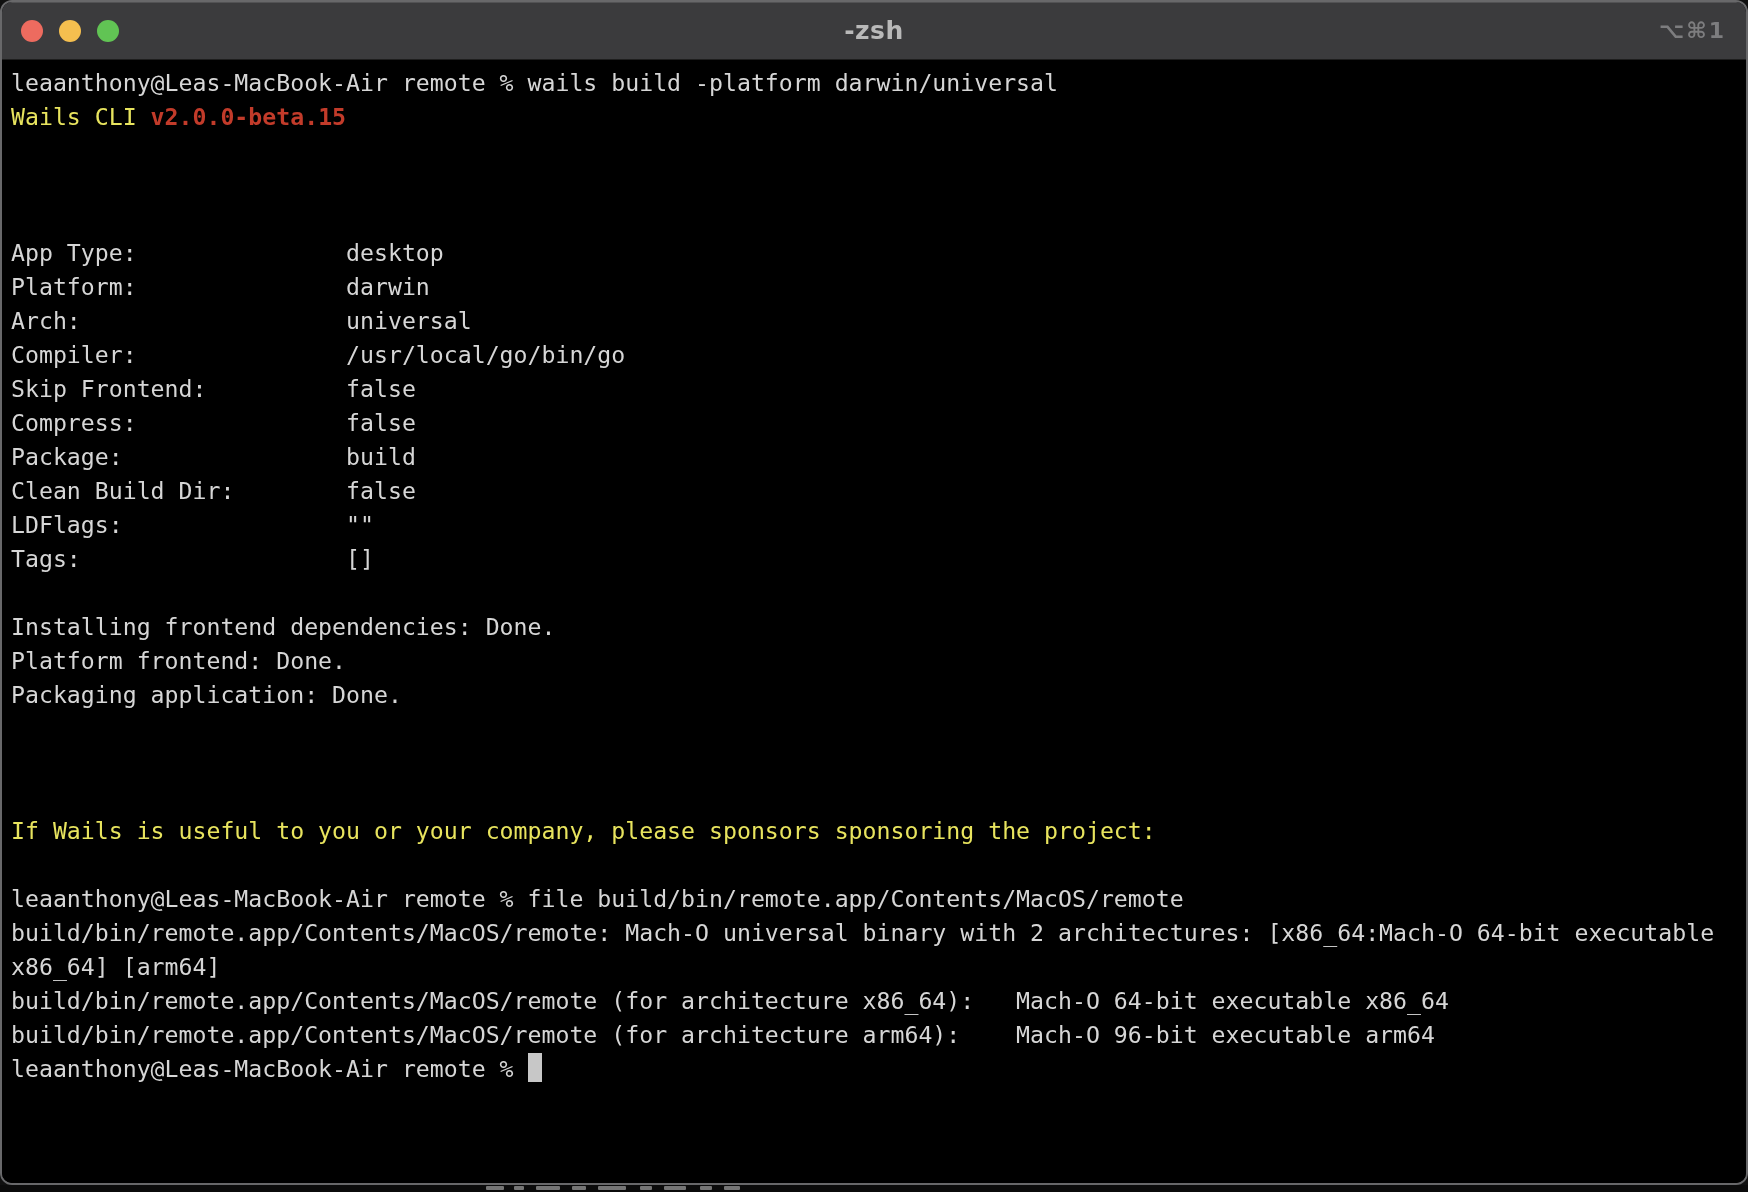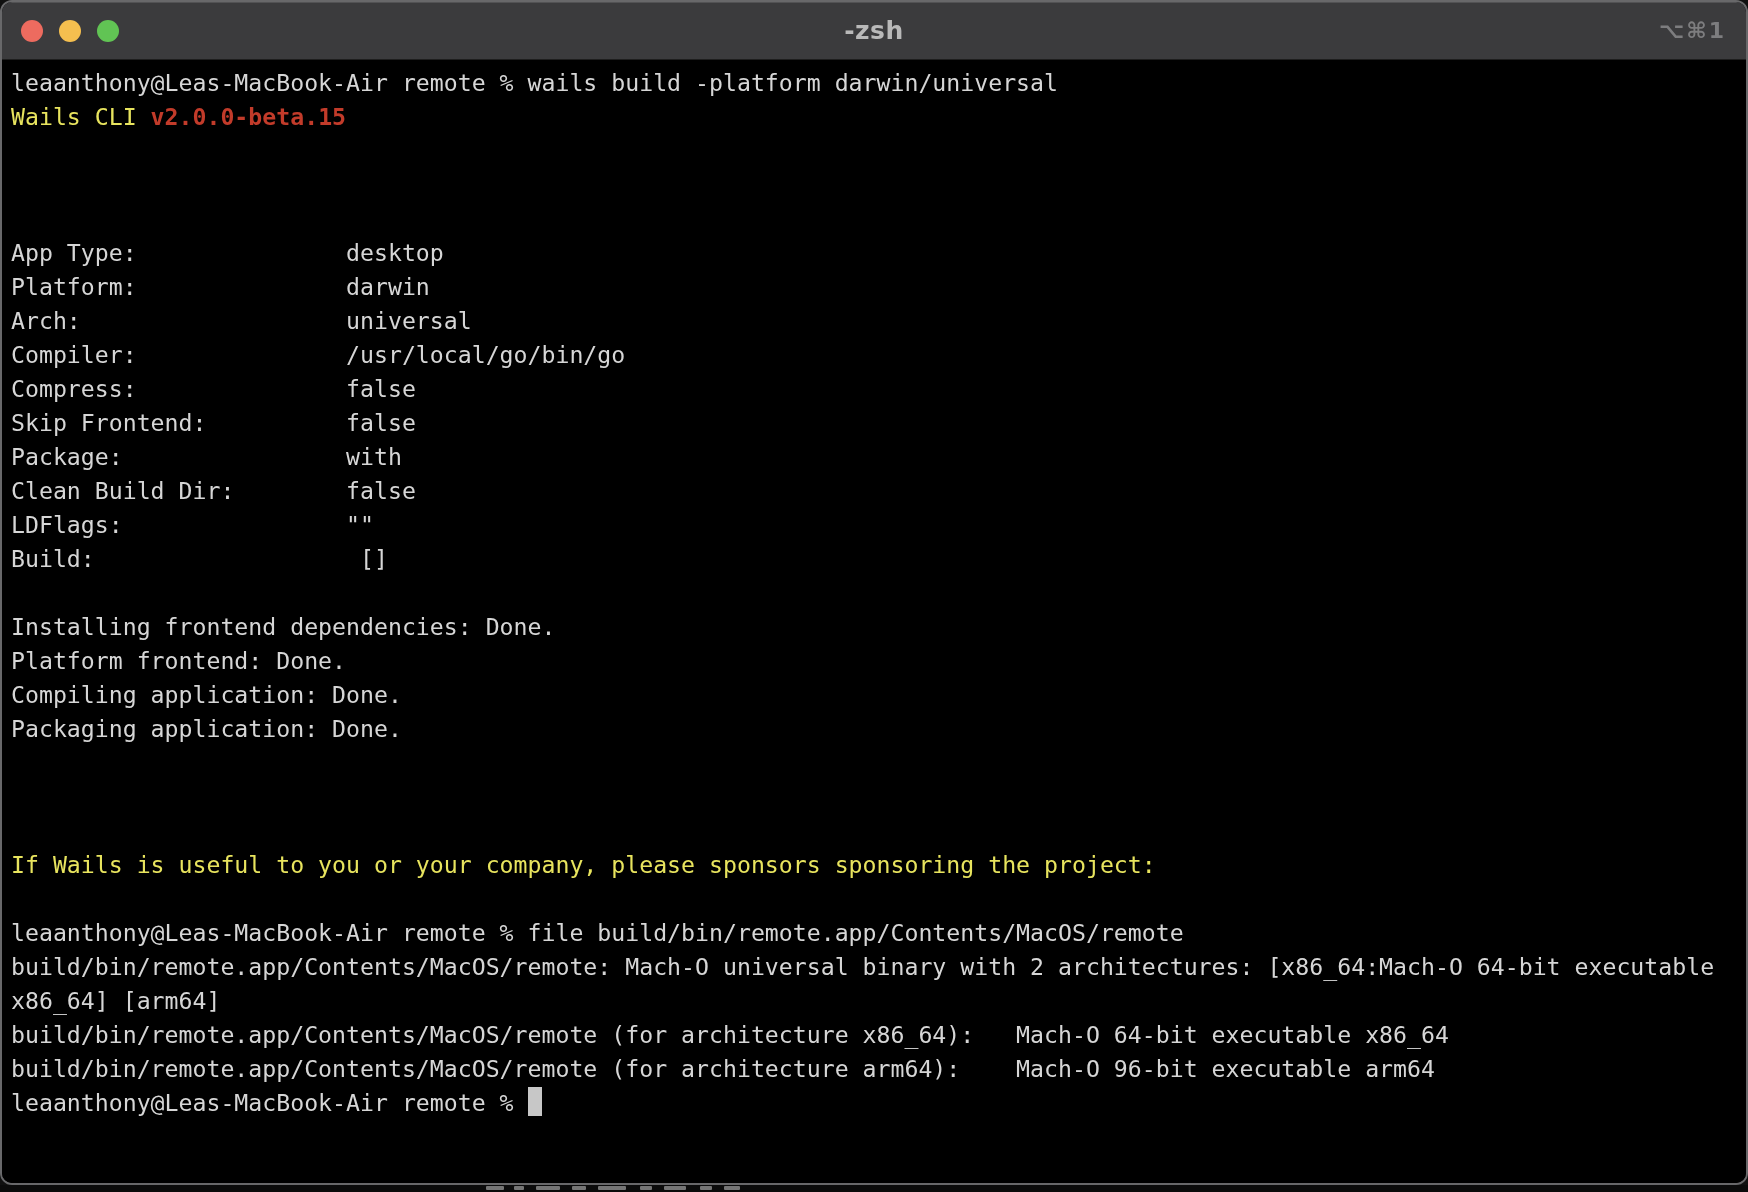--- a/index.html
+++ b/index.html
@@ -129,30 +129,29 @@
     <div>
         <div class="line"><span class="c-default">leaanthony@Leas-MacBook-Air remote % wails build -platform darwin/universal</span></div>
         <div class="line"><span class="c-yellow">Wails CLI </span><span class="c-red">v2.0.0-beta.15</span></div>
         <div class="line"></div>
         <div class="line"></div>
         <div class="line"></div>
         <div class="line"><span class="c-default">App Type:               desktop</span></div>
         <div class="line"><span class="c-default">Platform:               darwin</span></div>
         <div class="line"><span class="c-default">Arch:                   universal</span></div>
         <div class="line"><span class="c-default">Compiler:               /usr/local/go/bin/go</span></div>
+        <div class="line"><span class="c-default">Skip Frontend:          false</span></div>
         <div class="line"><span class="c-default">Compress:               false</span></div>
-        <div class="line"><span class="c-default">Skip Frontend:          false</span></div>
-        <div class="line"><span class="c-default">Package:                with</span></div>
+        <div class="line"><span class="c-default">Package:                build</span></div>
         <div class="line"><span class="c-default">Clean Build Dir:        false</span></div>
         <div class="line"><span class="c-default">LDFlags:                ""</span></div>
-        <div class="line"><span class="c-default">Build:                   []</span></div>
+        <div class="line"><span class="c-default">Tags:                   []</span></div>
         <div class="line"></div>
         <div class="line"><span class="c-default">Installing frontend dependencies: Done.</span></div>
         <div class="line"><span class="c-default">Platform frontend: Done.</span></div>
-        <div class="line"><span class="c-default">Compiling application: Done.</span></div>
         <div class="line"><span class="c-default">Packaging application: Done.</span></div>
         <div class="line"></div>
         <div class="line"></div>
         <div class="line"></div>
         <div class="line"><span class="c-yellow">If Wails is useful to you or your company, please sponsors sponsoring the project:</span></div>
         <div class="line"></div>
         <div class="line"><span class="c-default">leaanthony@Leas-MacBook-Air remote % file build/bin/remote.app/Contents/MacOS/remote</span></div>
         <div class="line"><span class="c-default">build/bin/remote.app/Contents/MacOS/remote: Mach-O universal binary with 2 architectures: [x86_64:Mach-O 64-bit executable</span></div>
         <div class="line"><span class="c-default">x86_64] [arm64]</span></div>
         <div class="line"><span class="c-default">build/bin/remote.app/Contents/MacOS/remote (for architecture x86_64):   Mach-O 64-bit executable x86_64</span></div>

